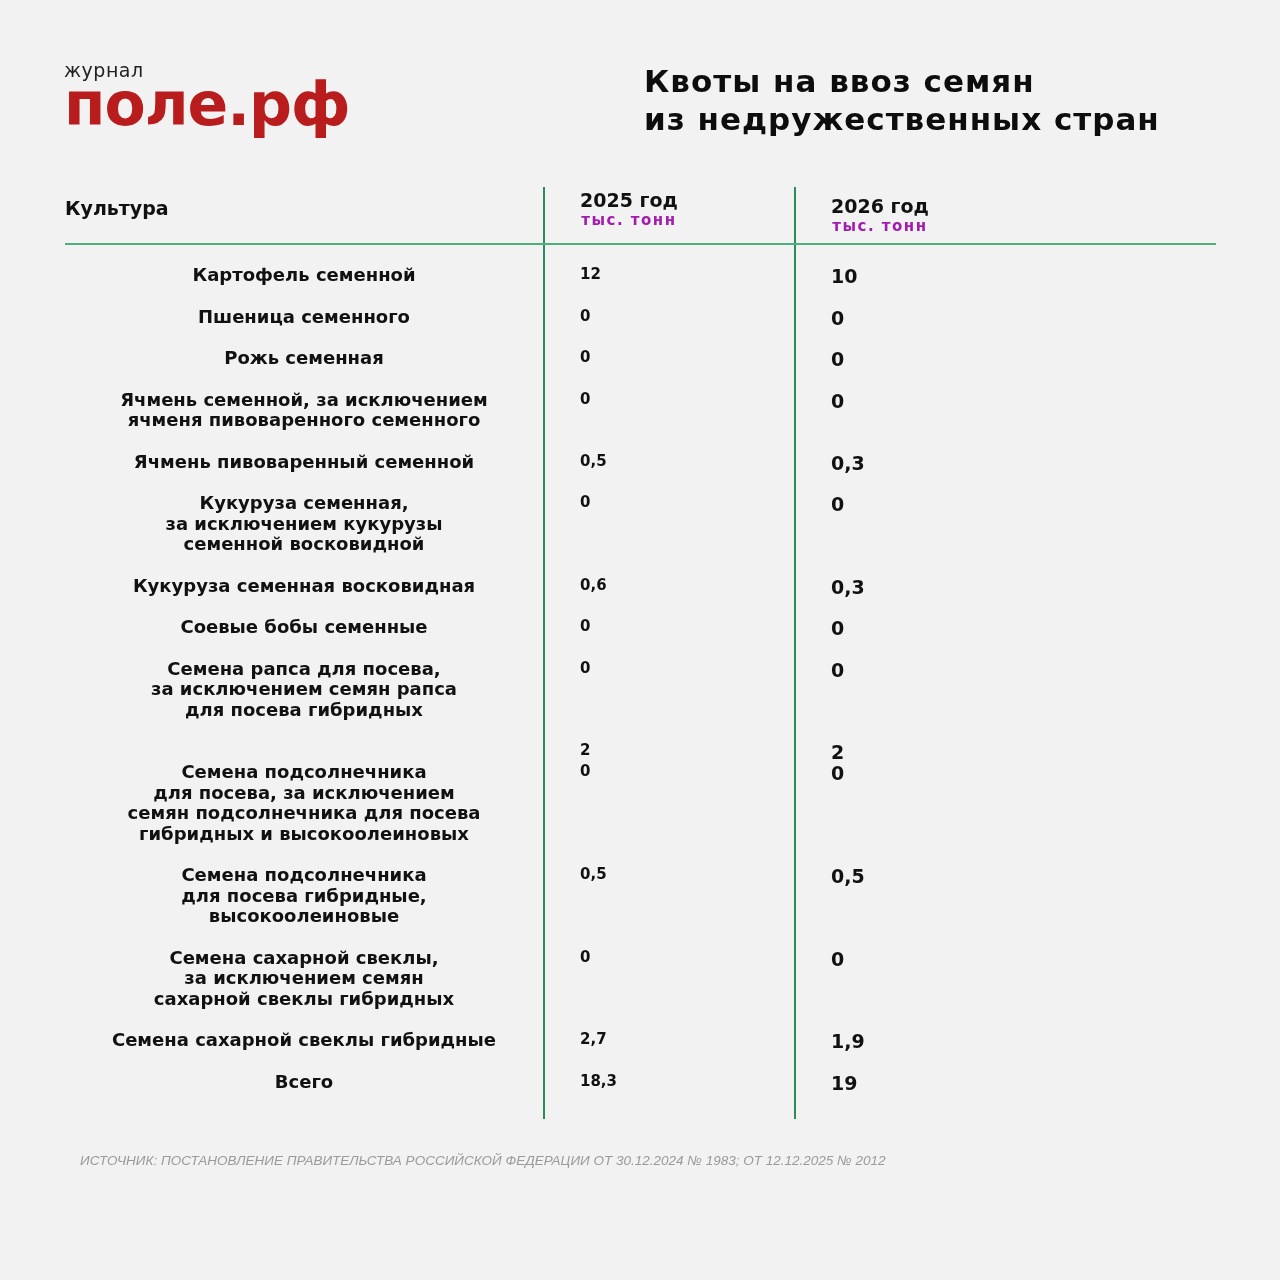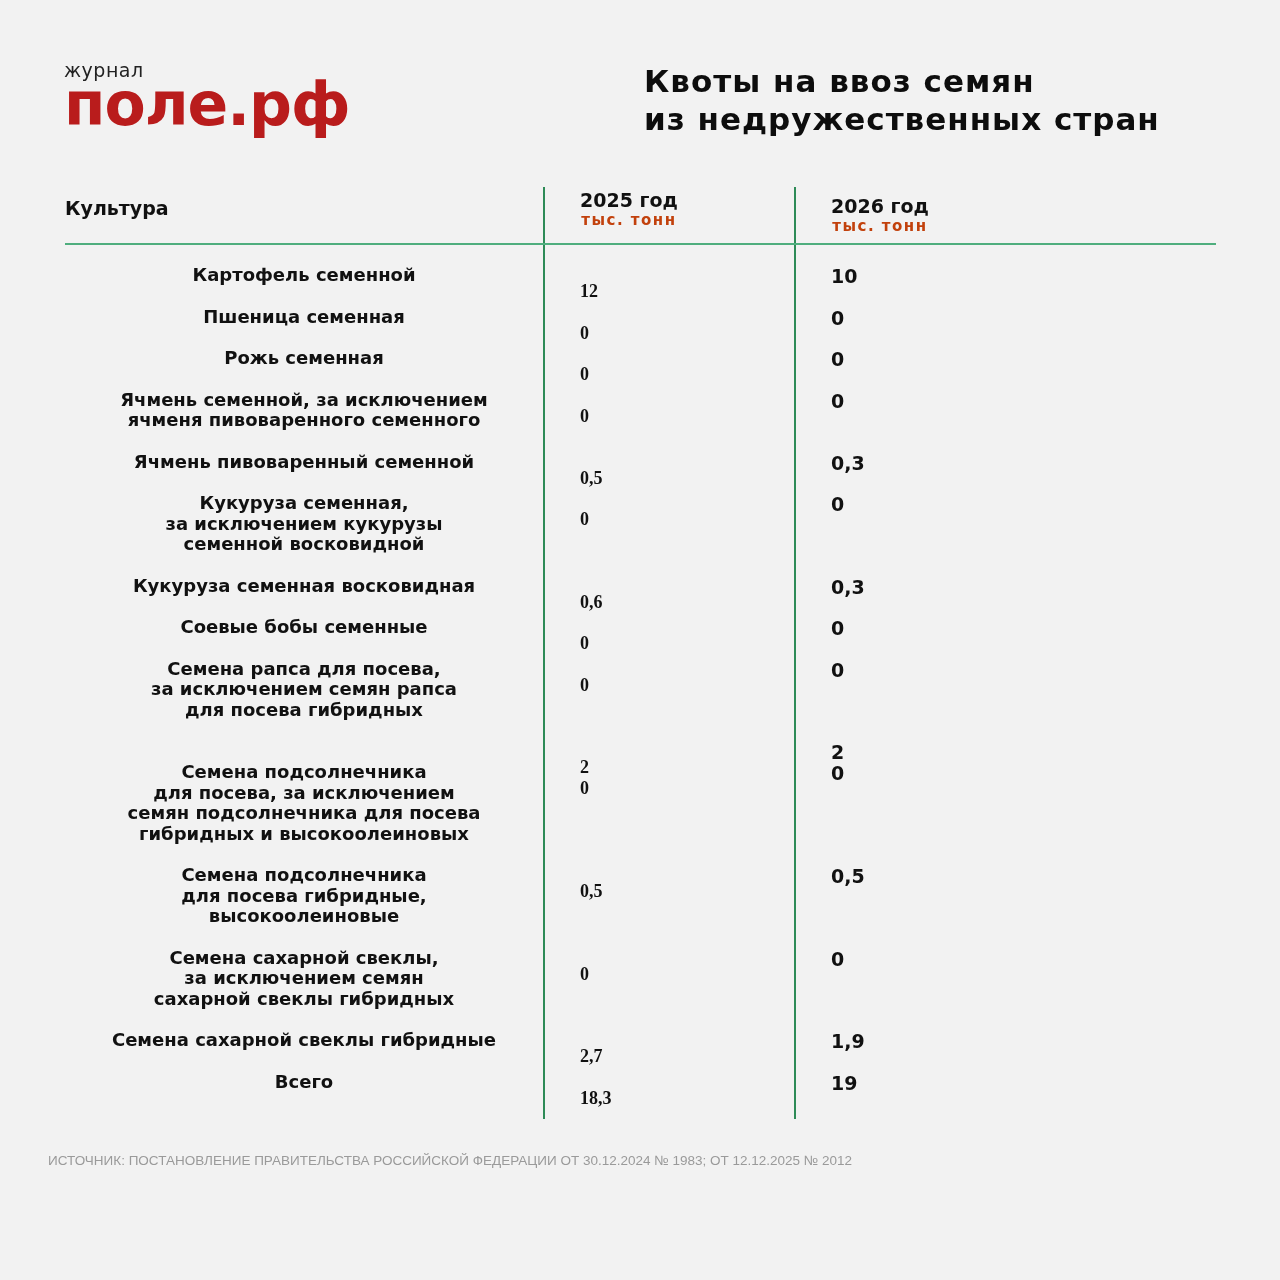--- a/index.html
+++ b/index.html
@@ -49,37 +49,38 @@
     }
     .head .h-culture {
       position: absolute; left: 0; top: 10px;
       font-size: 19px; font-weight: bold;
     }
     .head .h-year { position: absolute; top: 2px; }
     .head .h-year.y1 { left: 515px; }
     .head .h-year.y2 { left: 766px; top: 8px; }
     .h-year .yl { font-size: 19px; font-weight: bold; line-height: 22px; }
     .h-year .unit {
-      font-size: 15px; font-weight: bold; color: #c2410c;
+      font-size: 15px; font-weight: bold; color: #a21caf;
       letter-spacing: 1.5px; line-height: 18px;
     }
 
     .rows { position: relative; margin-top: 20px; }
     .row { position: relative; display: flex; margin-bottom: 21px; }
     .row .name {
       width: 478px; font-size: 18px; font-weight: bold;
       line-height: 20.5px; white-space: pre-line;
     }
-    .row .v1 { position: absolute; left: 515px; top: 16px; font-size: 18px; font-weight: bold; font-family: Liberation Serif, serif; }
+    .row .v1 { position: absolute; left: 515px; top: 0; font-size: 15px; font-weight: bold; }
     .row .v2 { position: absolute; left: 766px; top: 0; font-size: 19px; font-weight: bold; }
 
     .source {
-      position: absolute; left: 48px; top: 1153px;
+      position: absolute; left: 80px; top: 1153px;
       font-size: 13.5px; color: #9a9a9a; letter-spacing: 0;
       font-family: "Liberation Sans", sans-serif;
+      font-style: italic;
     }
   </style>
 </head>
 <body>
 
 <div class="page">
 
   <div class="logo">
     <div class="logo-small">журнал</div>
     <div class="logo-big">поле.рф</div>
@@ -106,21 +107,21 @@
       </div>
     </div>
 
     <div class="rows">
       <div class="row">
           <div class="name">Картофель семенной</div>
           <div class="v1">12</div>
           <div class="v2">10</div>
         </div>
       <div class="row">
-          <div class="name">Пшеница семенная</div>
+          <div class="name">Пшеница семенного</div>
           <div class="v1">0</div>
           <div class="v2">0</div>
         </div>
       <div class="row">
           <div class="name">Рожь семенная</div>
           <div class="v1">0</div>
           <div class="v2">0</div>
         </div>
       <div class="row">
           <div class="name">Ячмень семенной, за исключением

